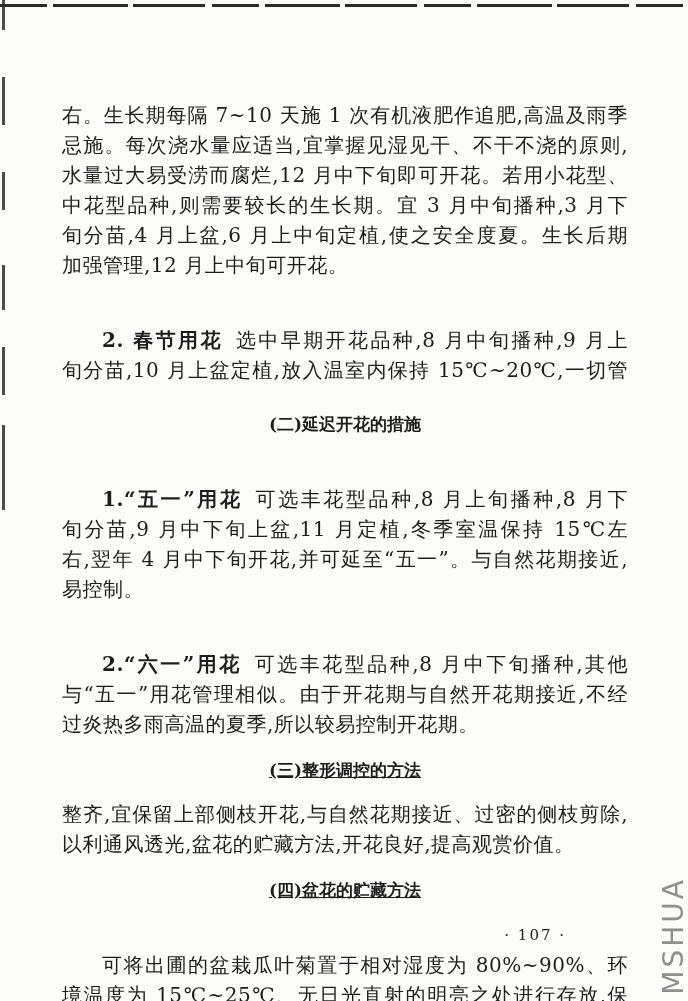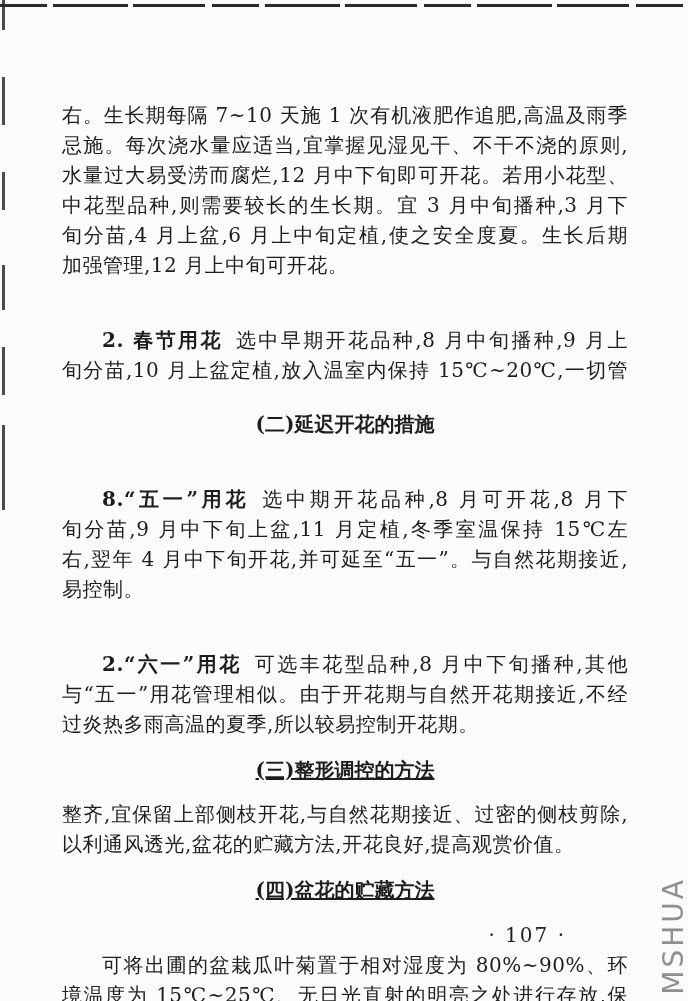--- a/index.html
+++ b/index.html
@@ -31,29 +31,29 @@
   .line {
     font-size: 20px; line-height: 30px;
     text-align: justify; text-align-last: justify;
     letter-spacing: 0.5px;
   }
   .line.end { text-align-last: left; }
   .line.indent { padding-left: 40px; margin-top: 45px; }
   .lead { font-weight: bold; margin-right: 13px; }
 
   .heading {
-    font-size: 20px; line-height: 30px; font-weight: bold;
+    font-size: 17px; line-height: 30px; font-weight: bold;
     text-align: center;
   }
   .heading.h-first { margin: 24px 0 16px 0; }
   .heading.h-rest  { margin: 16px 0 14px 0; text-decoration: underline; }
 
   .page-number {
     position: absolute; top: 924px; right: 128px;
-    font-size: 20px; line-height: 22px; letter-spacing: 2px;
+    font-size: 15px; line-height: 22px; letter-spacing: 2px;
     color: #222;
   }
 
   .watermark {
     position: absolute; right: 4px; bottom: 6px;
     writing-mode: vertical-rl; transform: rotate(180deg);
     font-family: "DejaVu Sans", "Liberation Sans", sans-serif;
     font-size: 28px; letter-spacing: 3px;
     color: #8f8f8f;
   }
@@ -75,21 +75,21 @@
   <main class="content" id="content">
       <div class="line"><span>右。生长期每隔 7~10 天施 1 次有机液肥作追肥,高温及雨季</span></div>
       <div class="line"><span>忌施。每次浇水量应适当,宜掌握见湿见干、不干不浇的原则,</span></div>
       <div class="line"><span>水量过大易受涝而腐烂,12 月中下旬即可开花。若用小花型、</span></div>
       <div class="line"><span>中花型品种,则需要较长的生长期。宜 3 月中旬播种,3 月下</span></div>
       <div class="line"><span>旬分苗,4 月上盆,6 月上中旬定植,使之安全度夏。生长后期</span></div>
       <div class="line end"><span>加强管理,12 月上中旬可开花。</span></div>
       <div class="line indent"><span class="lead">2. 春节用花</span><span>选中早期开花品种,8 月中旬播种,9 月上</span></div>
       <div class="line"><span>旬分苗,10 月上盆定植,放入温室内保持 15℃~20℃,一切管</span></div>
       <div class="heading h-first">(二)延迟开花的措施</div>
-      <div class="line indent"><span class="lead">8.“五一”用花</span><span>选中期开花品种,8 月可开花,8 月下</span></div>
+      <div class="line indent"><span class="lead">1.“五一”用花</span><span>可选丰花型品种,8 月上旬播种,8 月下</span></div>
       <div class="line"><span>旬分苗,9 月中下旬上盆,11 月定植,冬季室温保持 15℃左</span></div>
       <div class="line"><span>右,翌年 4 月中下旬开花,并可延至“五一”。与自然花期接近,</span></div>
       <div class="line end"><span>易控制。</span></div>
       <div class="line indent"><span class="lead">2.“六一”用花</span><span>可选丰花型品种,8 月中下旬播种,其他</span></div>
       <div class="line"><span>与“五一”用花管理相似。由于开花期与自然开花期接近,不经</span></div>
       <div class="line end"><span>过炎热多雨高温的夏季,所以较易控制开花期。</span></div>
       <div class="heading h-rest">(三)整形调控的方法</div>
       <div class="line"><span>整齐,宜保留上部侧枝开花,与自然花期接近、过密的侧枝剪除,</span></div>
       <div class="line end"><span>以利通风透光,盆花的贮藏方法,开花良好,提高观赏价值。</span></div>
       <div class="heading h-rest">(四)盆花的贮藏方法</div>

